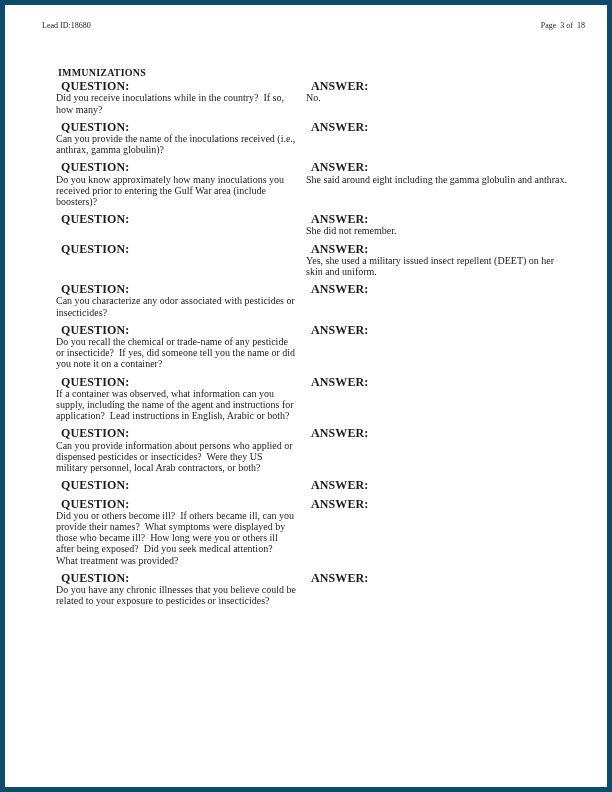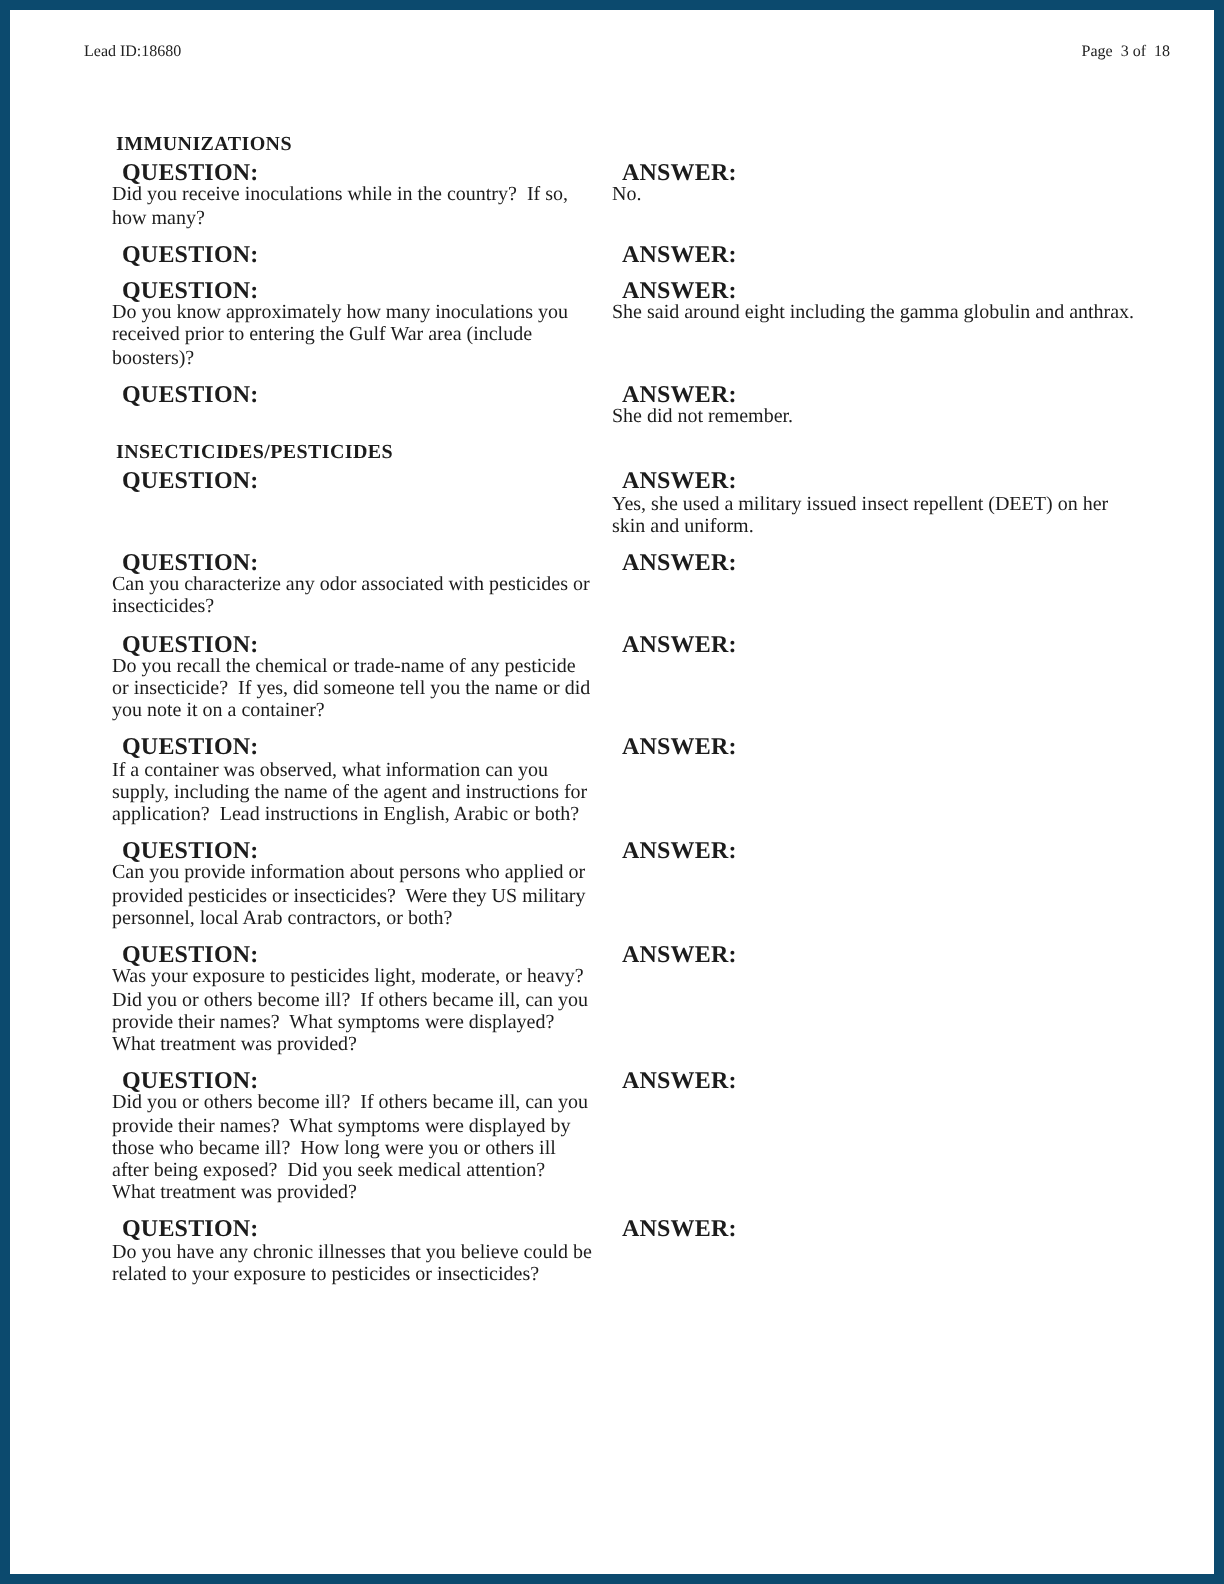--- a/index.html
+++ b/index.html
@@ -92,20 +92,21 @@
     </div>
     <div class="a-col">
       <div class="qa-label">ANSWER:</div>
       <div class="qa-text">No.</div>
     </div>
   </div>
 
   <div class="qa-row">
     <div class="q-col">
       <div class="qa-label">QUESTION:</div>
+      <div class="qa-text">Can you provide the name of the inoculations received (i.e., anthrax, gamma globulin)?</div>
     </div>
     <div class="a-col">
       <div class="qa-label">ANSWER:</div>
       <div class="qa-text"></div>
     </div>
   </div>
 
   <div class="qa-row">
     <div class="q-col">
       <div class="qa-label">QUESTION:</div>
@@ -123,21 +124,20 @@
     </div>
     <div class="a-col">
       <div class="qa-label">ANSWER:</div>
       <div class="qa-text">She did not remember.</div>
     </div>
   </div>
 </div>
   </div>
 
   <div class="section">
-    <div class="section-title">INSECTICIDES/PESTICIDES</div>
     <div class="rows">
   <div class="qa-row">
     <div class="q-col">
       <div class="qa-label">QUESTION:</div>
     </div>
     <div class="a-col">
       <div class="qa-label">ANSWER:</div>
       <div class="qa-text">Yes, she used a military issued insect repellent (DEET) on her skin and uniform.</div>
     </div>
   </div>
@@ -171,32 +171,31 @@
     </div>
     <div class="a-col">
       <div class="qa-label">ANSWER:</div>
       <div class="qa-text"></div>
     </div>
   </div>
 
   <div class="qa-row">
     <div class="q-col">
       <div class="qa-label">QUESTION:</div>
-      <div class="qa-text">Can you provide information about persons who applied or provided pesticides or insecticides?  Were they US military personnel, local Arab contractors, or both?</div>
-    </div>
-    <div class="a-col">
-      <div class="qa-label">ANSWER:</div>
-      <div class="qa-text"></div>
-    </div>
-  </div>
-
-  <div class="qa-row">
-    <div class="q-col">
-      <div class="qa-label">QUESTION:</div>
-      <div class="qa-text">Was your exposure to pesticides light, moderate, or heavy?  Did you or others become ill?  If others became ill, can you provide their names?  What symptoms were displayed?  What treatment was provided?</div>
+      <div class="qa-text">Can you provide information about persons who applied or dispensed pesticides or insecticides?  Were they US military personnel, local Arab contractors, or both?</div>
+    </div>
+    <div class="a-col">
+      <div class="qa-label">ANSWER:</div>
+      <div class="qa-text"></div>
+    </div>
+  </div>
+
+  <div class="qa-row">
+    <div class="q-col">
+      <div class="qa-label">QUESTION:</div>
     </div>
     <div class="a-col">
       <div class="qa-label">ANSWER:</div>
     </div>
   </div>
 
   <div class="qa-row">
     <div class="q-col">
       <div class="qa-label">QUESTION:</div>
       <div class="qa-text">Did you or others become ill?  If others became ill, can you provide their names?  What symptoms were displayed by those who became ill?  How long were you or others ill after being exposed?  Did you seek medical attention?  What treatment was provided?</div>

